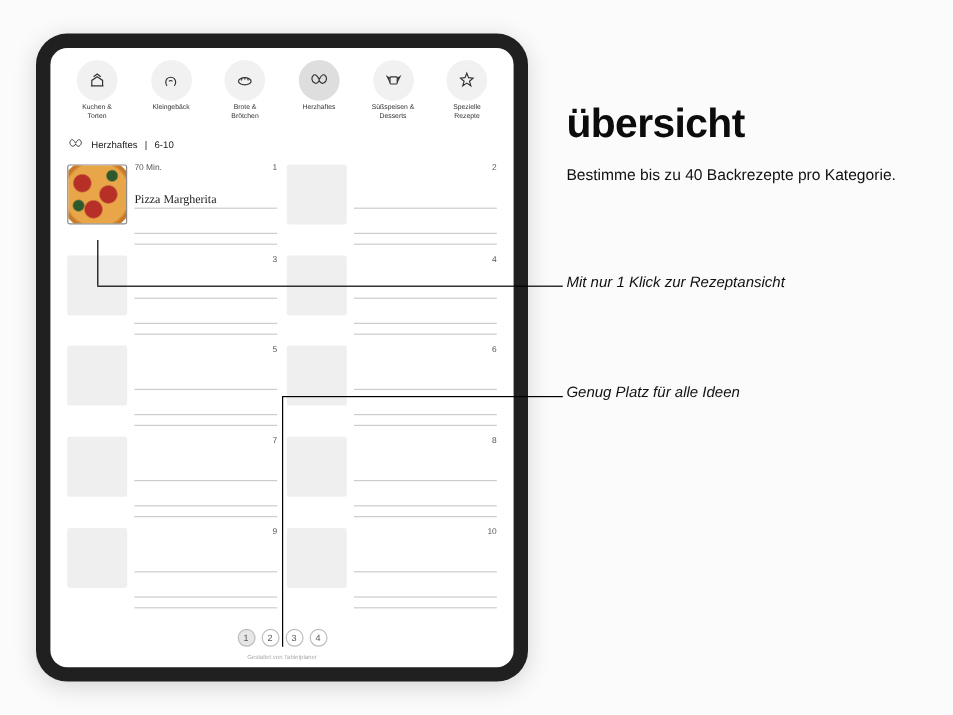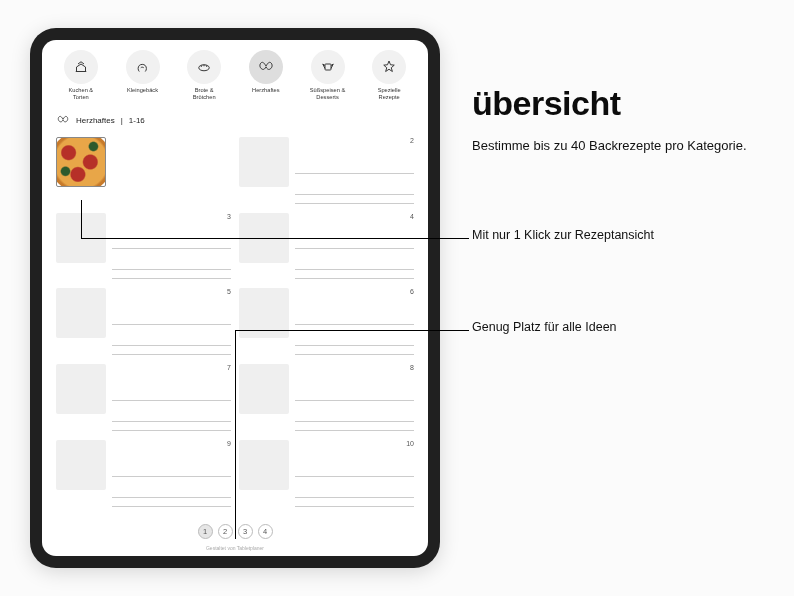--- a/index.html
+++ b/index.html
@@ -173,21 +173,21 @@
     text-align:center;
     font-size:5px;
     color:#aaa;
     padding-bottom:5px;
   }
 
   
   .annotations { position:absolute; left: 472px; top: 50px; width: 300px; }
   .big-title { font-size: 34px; font-weight: 600; line-height: 1.05; letter-spacing: -0.5px; color:#0c0c0c;}
   .subtitle { margin-top: 16px; font-size: 13px; line-height: 1.4; color:#111; max-width: 280px;}
-  .annot { position:absolute; font-size: 12.5px; color:#111; }
+  .annot { position:absolute; font-size: 12.5px; color:#111;font-style:italic; }
   .annot.a1 { left: 472px; top: 228px; }
   .annot.a2 { left: 472px; top: 320px; text-align: center; }
 
   
   .connector {
     position:absolute;
     background:#000;
   }
   
   .c1v { left: 81px; top: 200px; width: 0.6px; height: 38px; }
@@ -256,28 +256,39 @@
       </nav>
 
     <div class="section-header">
       <span>
         <svg viewBox="0 0 24 24">
             <path d="M6 6c-3 2-3 7 1 9 2 1 4-1 5-3 1 2 3 4 5 3 4-2 4-7 1-9-2-1-4 1-6 5-2-4-4-6-6-5z"></path>
           </svg>
       </span>
       <span>Herzhaftes</span>
       <span>|</span>
-      <span>1-16</span>
+      <span>6-10</span>
     </div>
 
     <div class="recipe-grid" id="grid">
         <div class="slot filled">
     <div class="thumb">
             <div class="pizza"></div>
           </div>
+    <div class="slot-body">
+      <div class="slot-top">
+        <span>70 Min.</span>
+        <span>1</span>
+      </div>
+      <div class="slot-title ">Pizza Margherita</div>
+      <div class="slot-lines">
+              <div></div>
+              <div></div>
+            </div>
+    </div>
         </div>
         <div class="slot">
     <div class="thumb"></div>
     <div class="slot-body">
       <div class="slot-top">
         <span></span>
         <span>2</span>
       </div>
       <div class="slot-title empty"></div>
       <div class="slot-lines">

